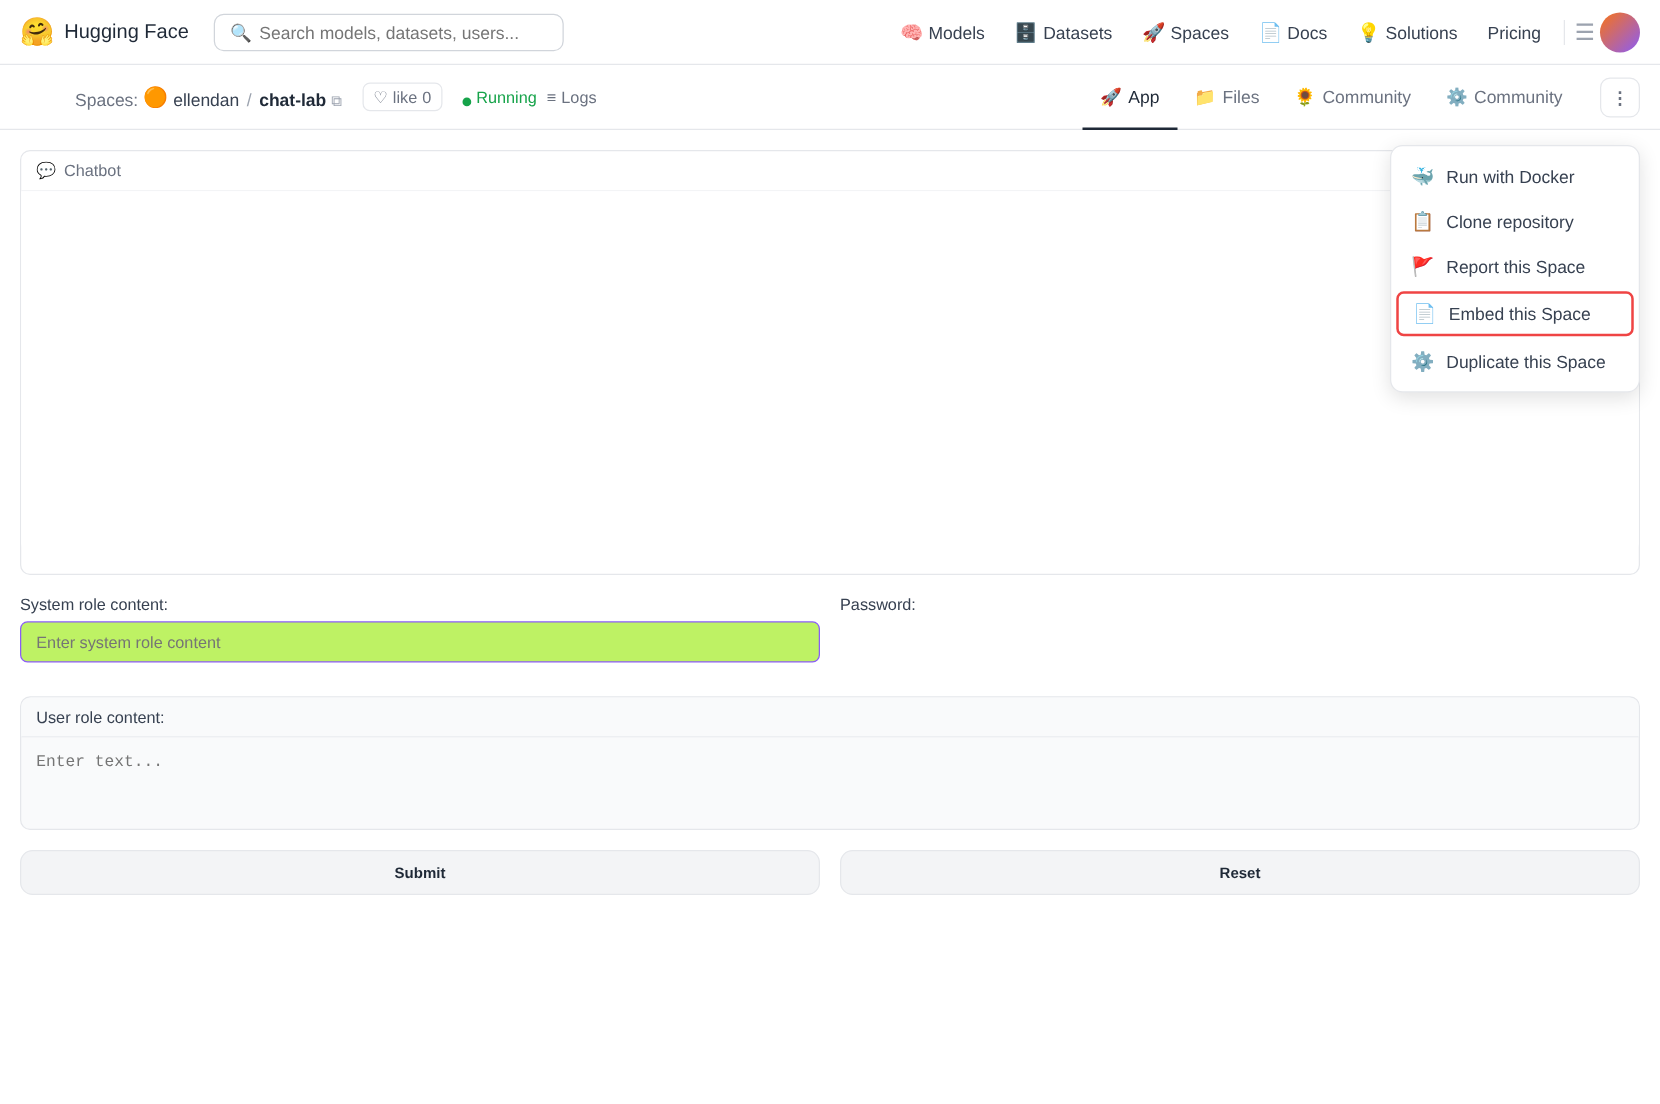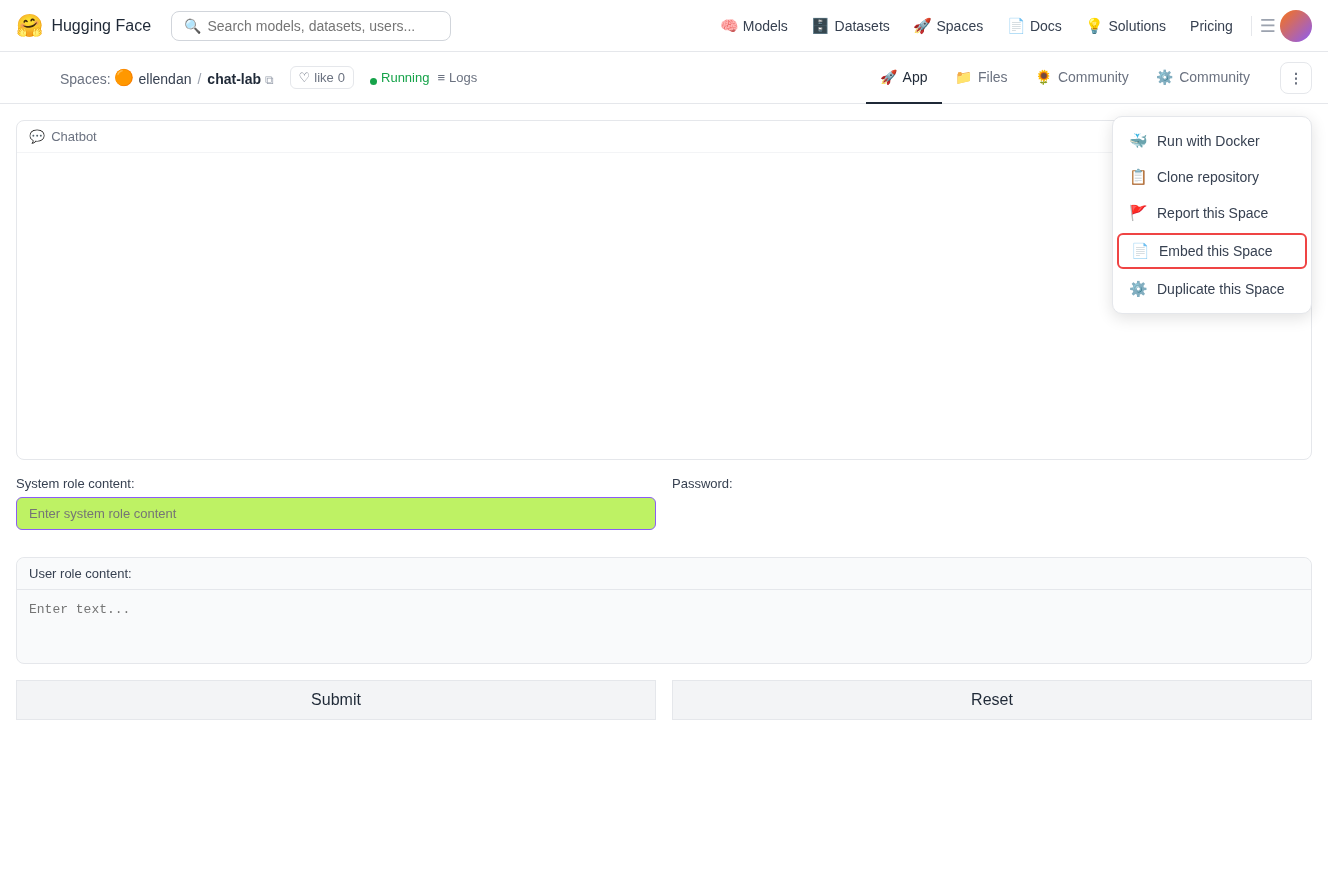--- a/index.html
+++ b/index.html
@@ -130,22 +130,22 @@
     .textarea-input {
       width: 100%; border: none; outline: none;
       padding: 12px; font-size: 13px; color: #4c1d95;
       min-height: 70px; resize: none; background: transparent;
       font-family: Liberation Mono, monospace;
     }
 
     
     .action-row { display: flex; gap: 16px; }
     .action-btn {
-      flex: 1; padding: 10px 16px; border-radius: 0;
-      font-size: 16px; font-weight: 400; cursor: pointer;
+      flex: 1; padding: 10px 16px; border-radius: 10px;
+      font-size: 12px; font-weight: 700; cursor: pointer;
       border: 1px solid #e5e7eb; background: #f3f4f6;
       color: #1f2937;
     }
 
     
     .menu-container { position: relative; }
   </style>
 </head>
 <body>
 

